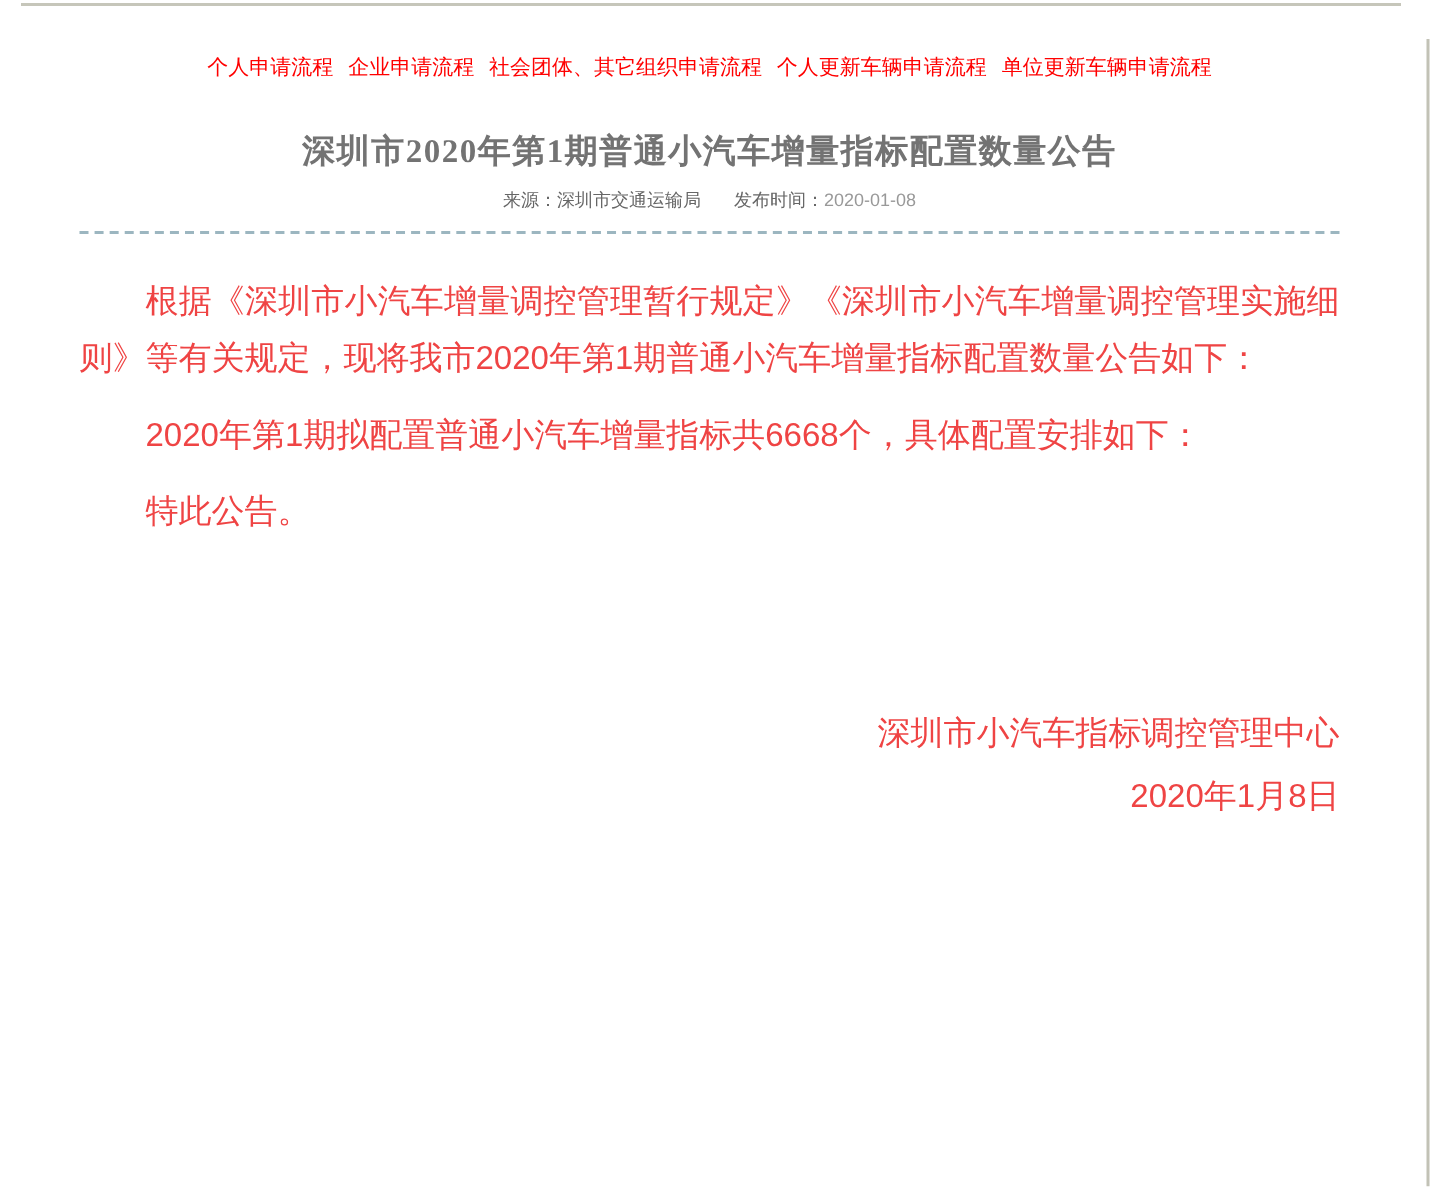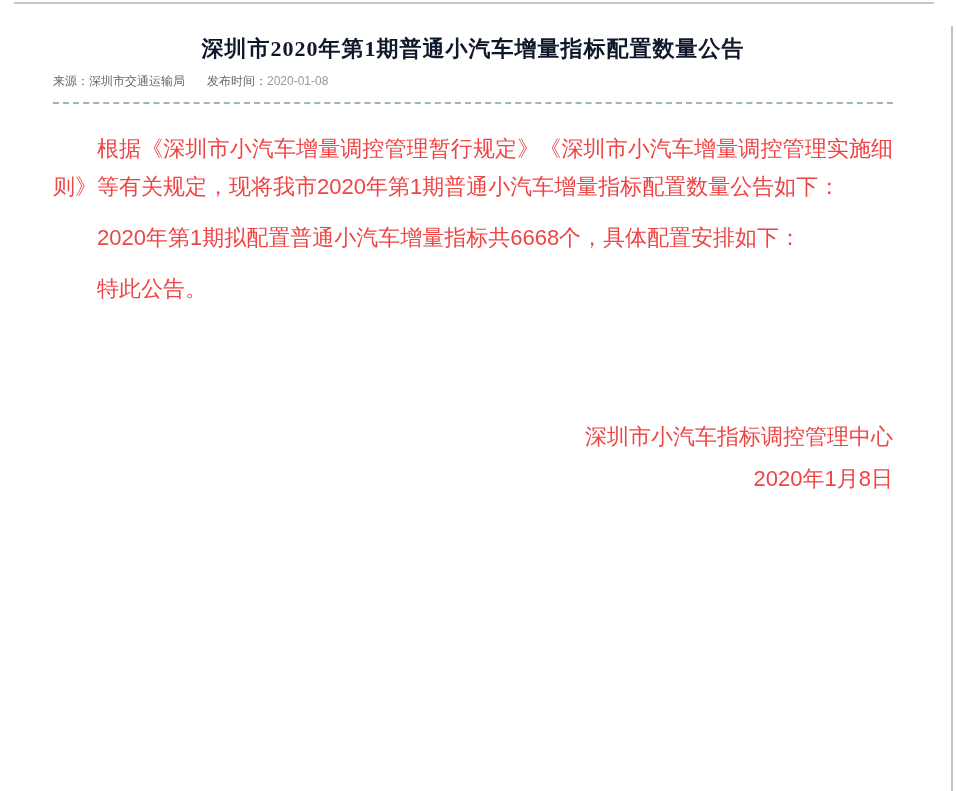--- a/index.html
+++ b/index.html
@@ -53,27 +53,28 @@
     cursor: pointer;
   }
 
   
   .title {
     margin: 34px 0 0 0;
     text-align: center;
     font-family: "Liberation Serif", "DejaVu Serif", serif;
     font-size: 22px;
     font-weight: bold;
-    color: #0f172a;
+    color: #737373;
     letter-spacing: 1px;
   }
 
   
   .meta {
     margin-top: 9px;
+    text-align: center;
     font-size: 12px;
     color: #666666;
     padding-bottom: 12px;
   }
   .meta .publish-label {
     margin-left: 22px;
   }
   .meta .date {
     color: #999999;
   }
@@ -107,20 +108,27 @@
   }
 </style>
 </head>
 <body>
 
 <div class="top-border"></div>
 <div class="right-border"></div>
 
 <div class="container">
 
+  <div class="nav">
+    <a href="#">个人申请流程</a>
+    <a href="#">企业申请流程</a>
+    <a href="#">社会团体、其它组织申请流程</a>
+    <a href="#">个人更新车辆申请流程</a>
+    <a href="#">单位更新车辆申请流程</a>
+  </div>
 
   <h1 class="title">深圳市2020年第1期普通小汽车增量指标配置数量公告</h1>
 
   <div class="meta">
     <span>来源：深圳市交通运输局</span><span class="publish-label">发布时间：</span><span class="date">2020-01-08</span>
   </div>
 
   <div class="divider"></div>
 
   <div class="content">

